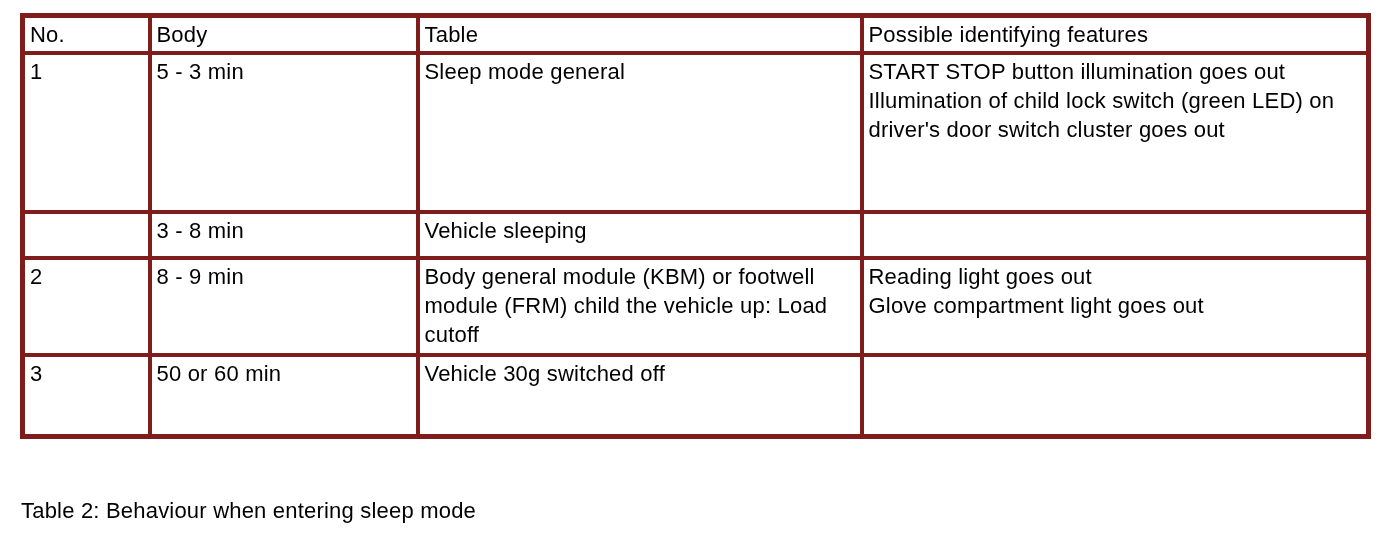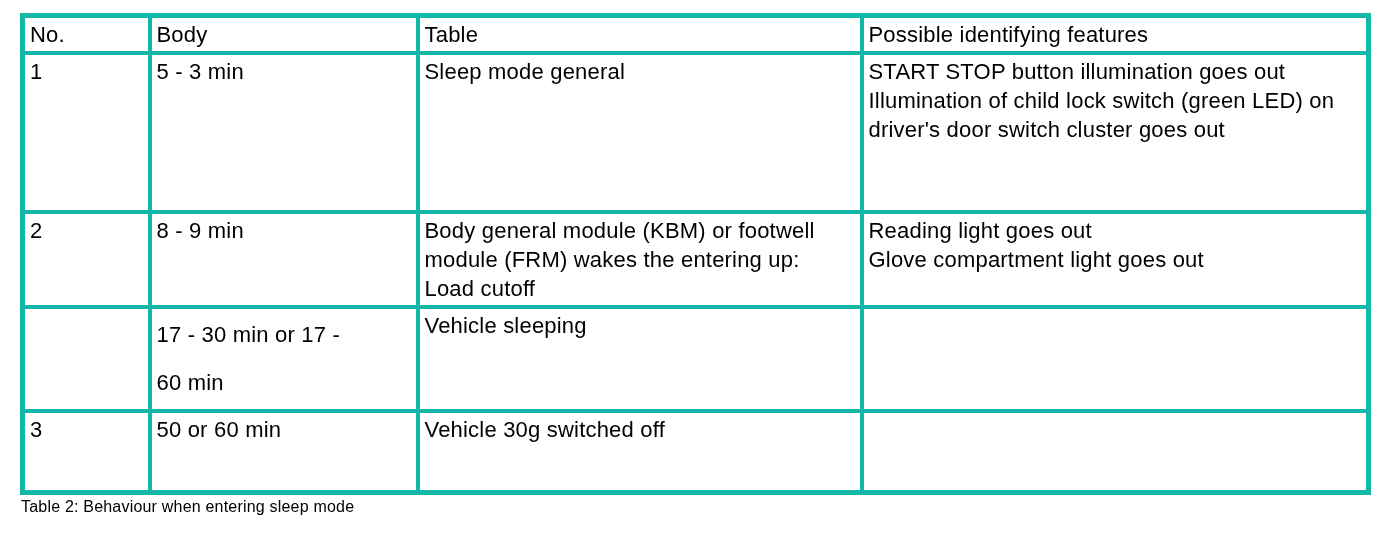--- a/index.html
+++ b/index.html
@@ -19,21 +19,21 @@
   table.doc-table {
     position: absolute;
     left: 20px;
     top: 13px;
     width: 1346px;
     border-collapse: collapse;
     table-layout: fixed;
     background: #ffffff;
   }
   table.doc-table, table.doc-table th, table.doc-table td {
-    border: 4px solid #14b8a6;
+    border: 4px solid #7f1d1d;
   }
   table.doc-table { border-width: 5px; }
   th, td {
     vertical-align: top;
     text-align: left;
     padding: 2px 6px 2px 5px;
     font-size: 22px;
     font-weight: normal;
     line-height: 29px;
     letter-spacing: 0.2px;
@@ -51,21 +51,21 @@
   tbody tr:nth-child(3){ height: 97px;  }
   tbody tr:nth-child(4){ height: 81px;  }
   tbody tr:nth-child(5){ height: 37px;  }
 
   td.spread { line-height: 48px; }
 
   .caption {
     position: absolute;
     left: 21px;
     top: 498px;
-    font-size: 16px;
+    font-size: 22px;
     letter-spacing: 0.2px;
     text-align: right;
   }
 </style>
 </head>
 <body>
 
 <div class="page">
 
   <table class="doc-table">
@@ -85,36 +85,35 @@
     </thead>
     <tbody id="table-body">
     <tr>
       <td>1</td>
       <td>5 - 3 min</td>
       <td>Sleep mode general</td>
       <td>START STOP button illumination goes out
 Illumination of child lock switch (green LED) on driver's door switch cluster goes out</td>
     </tr>
 
+    <tr>
+      <td></td>
+      <td>3 - 8 min</td>
+      <td>Vehicle sleeping</td>
+      <td></td>
+    </tr>
 
     <tr>
       <td>2</td>
       <td>8 - 9 min</td>
-      <td>Body general module (KBM) or footwell module (FRM) wakes the entering up: Load cutoff</td>
+      <td>Body general module (KBM) or footwell module (FRM) child the vehicle up: Load cutoff</td>
       <td>Reading light goes out
 Glove compartment light goes out</td>
     </tr>
 
-    <tr>
-      <td></td>
-      <td class="spread">17 - 30 min or 17 -
-60 min</td>
-      <td>Vehicle sleeping</td>
-      <td></td>
-    </tr>
 
     <tr>
       <td>3</td>
       <td>50 or 60 min</td>
       <td>Vehicle 30g switched off</td>
       <td></td>
     </tr>
   </tbody>
   </table>
 

